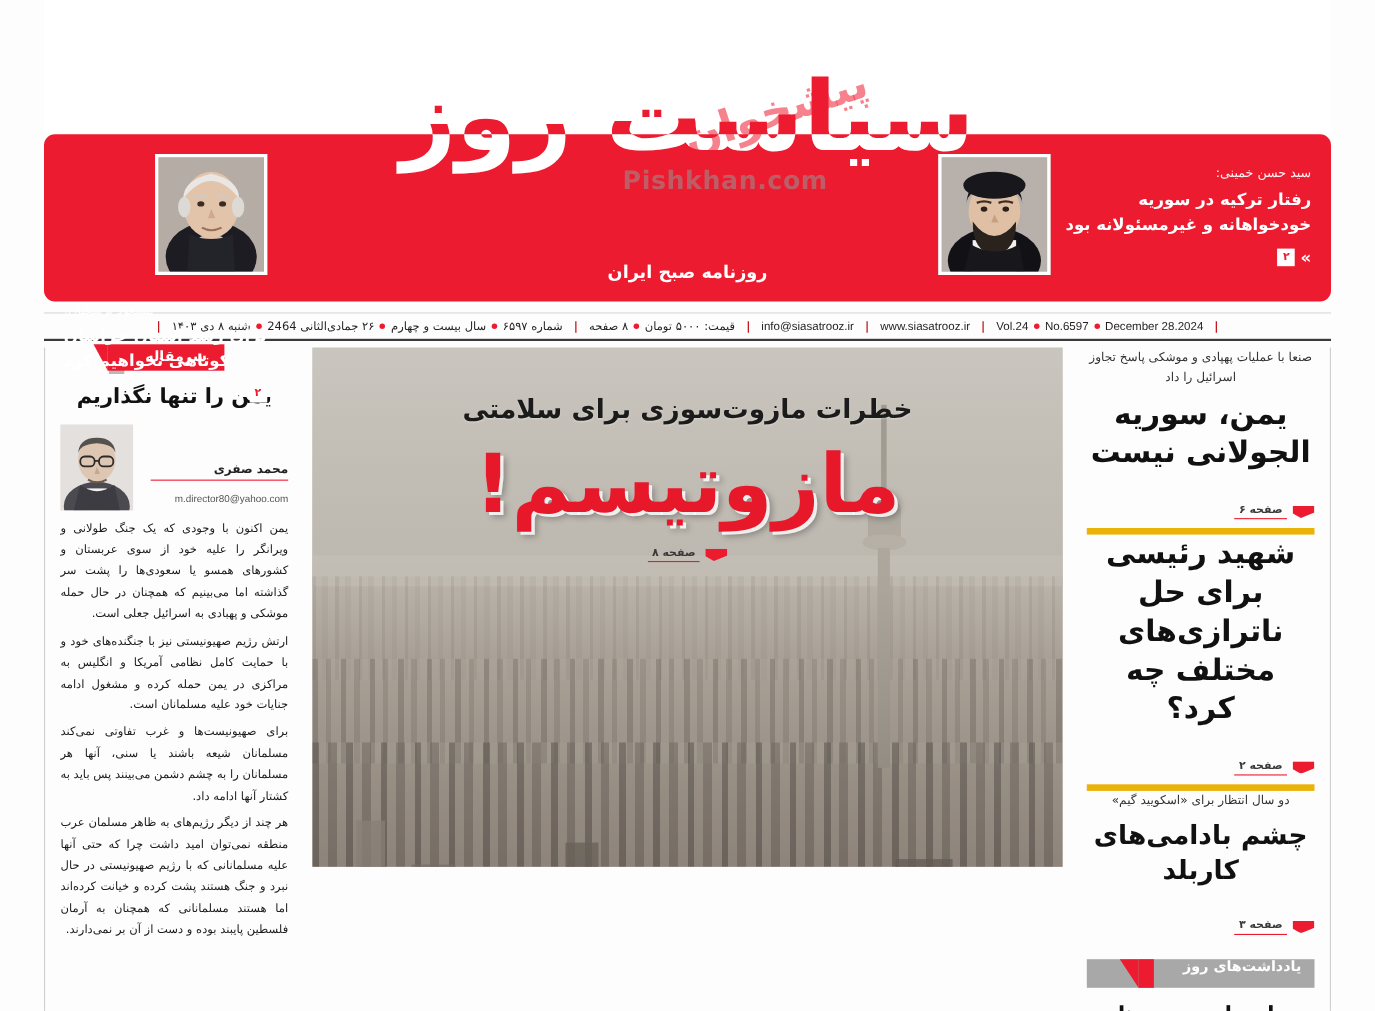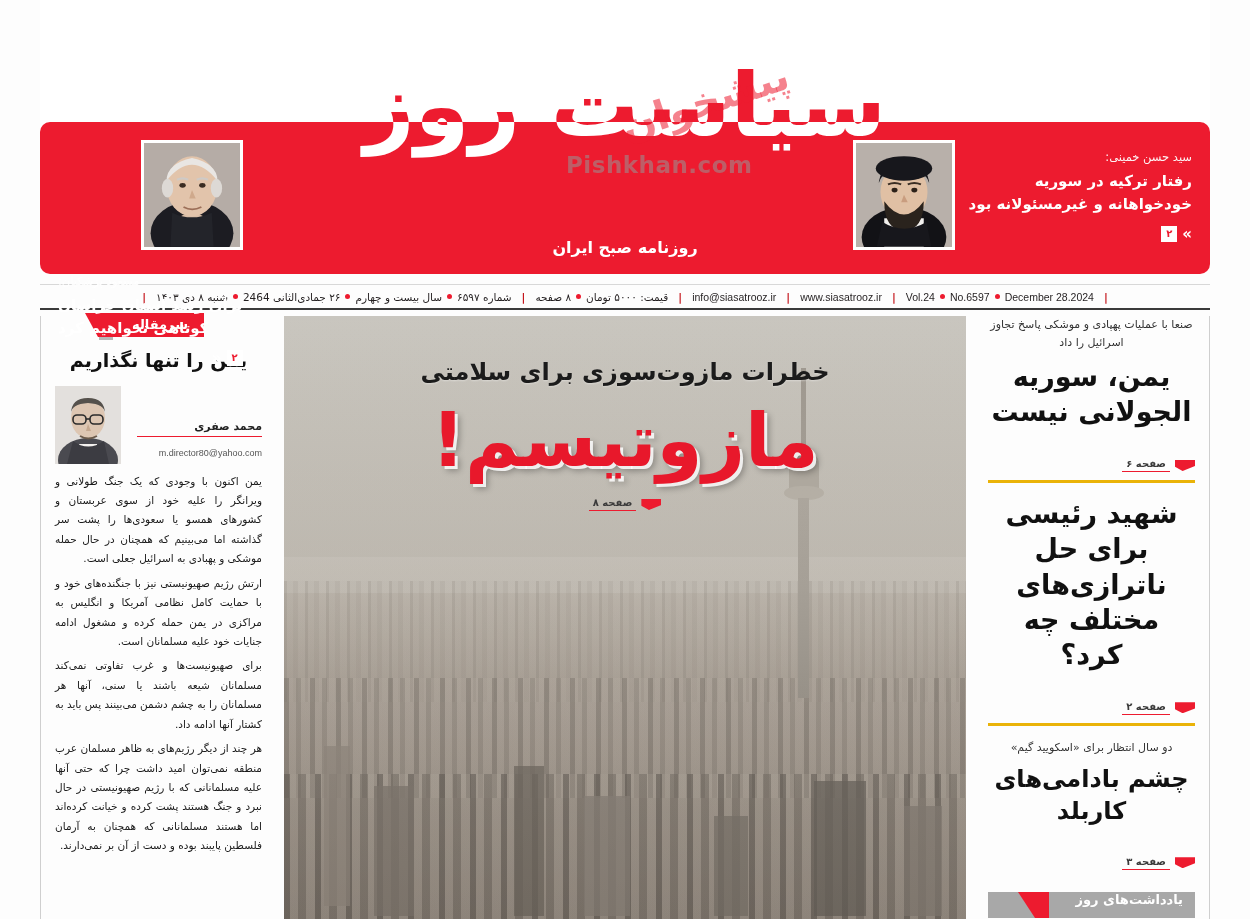--- a/index.html
+++ b/index.html
@@ -310,21 +310,21 @@
   
   .col-center {
     flex: 1;
     padding: 0 16px;
     position: relative;
   }
 
   .hero {
     position: relative;
     width: 100%;
-    height: 603px;
+    height: 472px;
     overflow: hidden;
     background: linear-gradient(to bottom,
         #c6c3bc 0%,
         #bdb8b0 18%,
         #b3aca3 34%,
         #a79e93 50%,
         #9c9288 66%,
         #8f857b 82%,
         #857b72 100%);
   }
@@ -484,21 +484,21 @@
   
   .col-left {
     width: 228px;
     flex-shrink: 0;
     border-right: 1px solid #cfcfcf;
     padding: 0 14px 0 6px;
     direction: rtl;
   }
 
   .story { padding-bottom: 8px; }
-  .story + .story { border-top: 3px solid #eab308; padding-top: 13px; }
+  .story + .story { border-top: 6px solid #eab308; }
 
   .story-kicker {
     font-size: 11px;
     color: #333;
     line-height: 1.6;
     text-align: center;
     margin-bottom: 8px;
   }
   .story-title {
     font-size: 27px;

